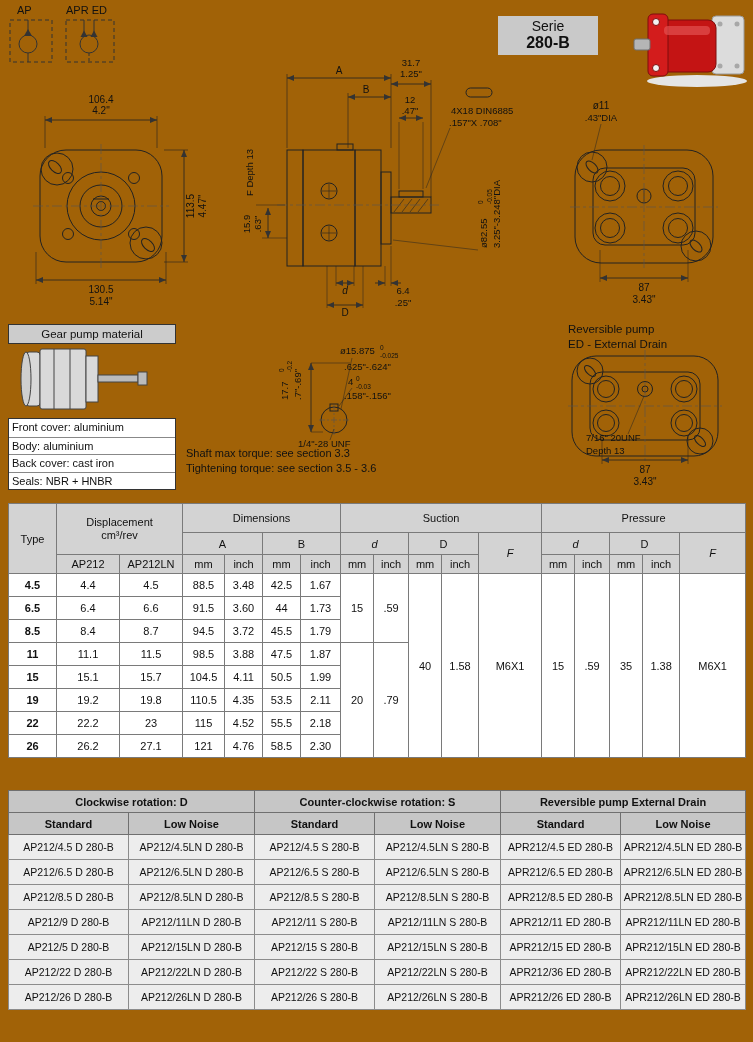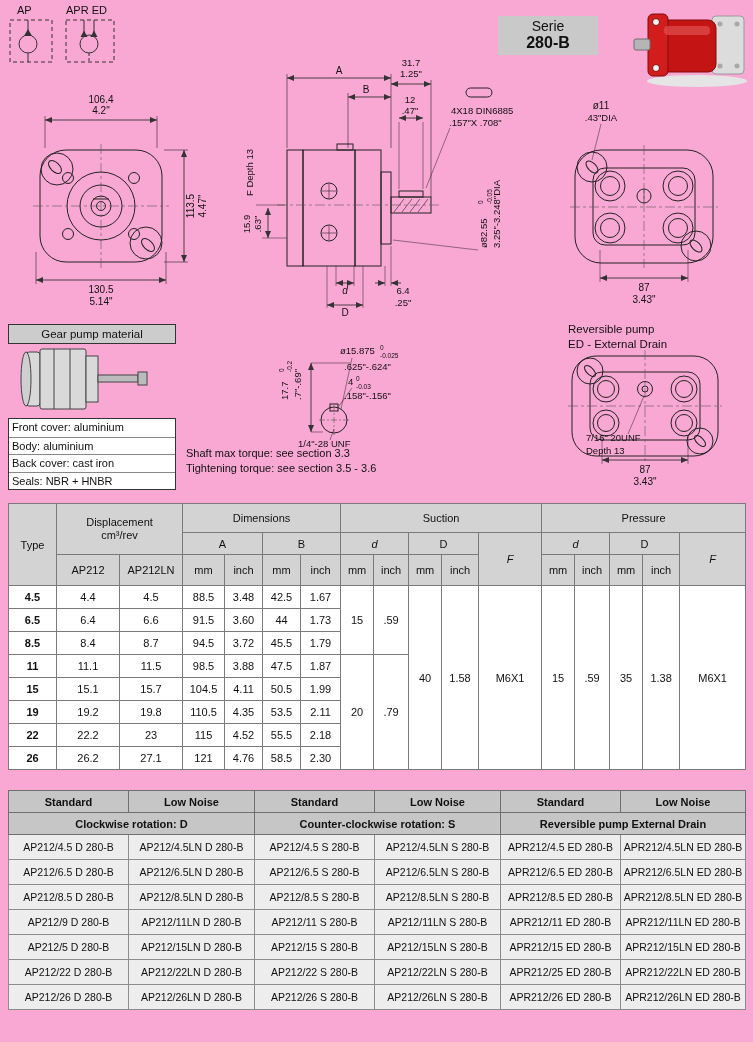--- a/index.html
+++ b/index.html
@@ -1,36 +1,36 @@
 <!DOCTYPE html>
 <html><head>
 <meta charset="utf-8">
 <style>
 *{margin:0;padding:0;box-sizing:border-box}
 body{font-family:"Liberation Sans","DejaVu Sans",sans-serif;background:#fff;color:#111}
-.page{position:relative;width:753px;height:1042px;background:#f9a8d4;overflow:hidden}
+.page{position:relative;width:753px;height:1042px;background:#a16207;overflow:hidden}
 .abs{position:absolute}
 svg text{font-family:"Liberation Sans","DejaVu Sans",sans-serif;fill:#111;stroke:none}
 .serie-box{left:498px;top:16px;width:100px;height:39px;background:#c9c9c9;text-align:center;padding-top:3px}
 .serie-box .l1{font-size:14px;line-height:15px}
 .serie-box .l2{font-size:16px;font-weight:bold;line-height:18px}
 .rev-title{left:568px;top:322px;width:155px;text-align:left;font-size:11.5px;line-height:15px}
 .notes{left:186px;top:446px;font-size:11px;line-height:15px}
 .mat-box{left:8px;top:324px;width:168px}
 .mat-title{height:20px;background:#ccc;border:1px solid #333;text-align:center;font-size:11.5px;line-height:18px}
 .mat-lines{border:1px solid #333;background:#fff}
 .mat-lines div{height:17.5px;font-size:11px;line-height:17px;padding-left:3px;border-top:1px solid #888}
 .mat-lines div:first-child{border-top:none}
 table{border-collapse:collapse;table-layout:fixed}
 .main-table{left:8px;top:503px;width:737px;font-size:11px;text-align:center}
 .main-table th,.main-table td{border:1px solid #7a7a7a;padding:0;overflow:hidden;vertical-align:middle}
 .main-table thead th{background:#d3d3d3;font-weight:normal}
 .main-table .h1{height:29px}
 .main-table .h2 th{height:22px}
-.main-table .h3 th{height:31px}
+.main-table .h3 th{height:19px}
 .main-table tbody tr{height:23px}
 .main-table td{background:#fff}
 .bold{font-weight:bold}
 .it{font-style:italic}
 .disp div{line-height:13px}
 .order-table{left:8px;top:790px;width:737px;font-size:10.5px;text-align:center}
 .order-table th{background:#c6c6c6;border:1px solid #6f6f6f;font-weight:bold;font-size:11px;height:22px;padding:0}
 .order-table td{background:#ededed;border:1px solid #8c8c8c;height:25px;padding:0}
 </style>
 </head>
@@ -452,32 +452,32 @@
   <colgroup>
     <col style="width:120px">
         <col style="width:126px">
         <col style="width:120px">
         <col style="width:126px">
         <col style="width:120px">
         <col style="width:125px">
   </colgroup>
   <thead>
     <tr>
+      <th colspan="2">Clockwise rotation: D</th>
+      <th colspan="2">Counter-clockwise rotation: S</th>
+      <th colspan="2">Reversible pump External Drain</th>
+    </tr>
+    <tr>
       <th>Standard</th>
       <th>Low Noise</th>
       <th>Standard</th>
       <th>Low Noise</th>
       <th>Standard</th>
       <th>Low Noise</th>
     </tr>
-    <tr>
-      <th colspan="2">Clockwise rotation: D</th>
-      <th colspan="2">Counter-clockwise rotation: S</th>
-      <th colspan="2">Reversible pump External Drain</th>
-    </tr>
   </thead>
   <tbody>
     <tr>
       <td>AP212/4.5 D 280-B</td>
       <td>AP212/4.5LN D 280-B</td>
       <td>AP212/4.5 S 280-B</td>
       <td>AP212/4.5LN S 280-B</td>
       <td>APR212/4.5 ED 280-B</td>
       <td>APR212/4.5LN ED 280-B</td>
     </tr>
@@ -511,21 +511,21 @@
       <td>AP212/15 S 280-B</td>
       <td>AP212/15LN S 280-B</td>
       <td>APR212/15 ED 280-B</td>
       <td>APR212/15LN ED 280-B</td>
     </tr>
     <tr>
       <td>AP212/22 D 280-B</td>
       <td>AP212/22LN D 280-B</td>
       <td>AP212/22 S 280-B</td>
       <td>AP212/22LN S 280-B</td>
-      <td>APR212/25 ED 280-B</td>
+      <td>APR212/36 ED 280-B</td>
       <td>APR212/22LN ED 280-B</td>
     </tr>
     <tr>
       <td>AP212/26 D 280-B</td>
       <td>AP212/26LN D 280-B</td>
       <td>AP212/26 S 280-B</td>
       <td>AP212/26LN S 280-B</td>
       <td>APR212/26 ED 280-B</td>
       <td>APR212/26LN ED 280-B</td>
     </tr>

